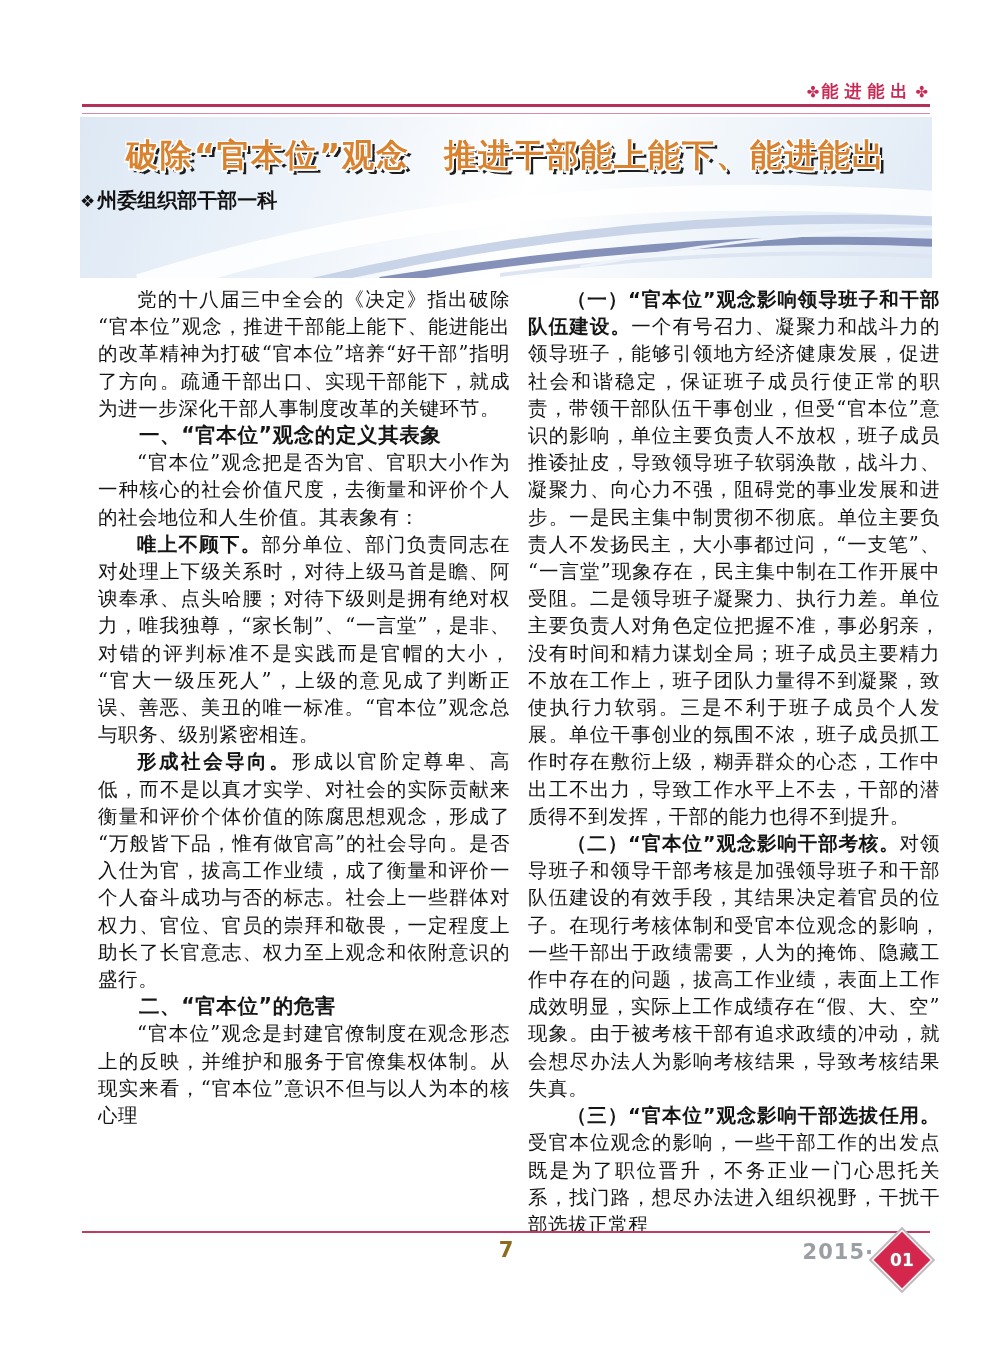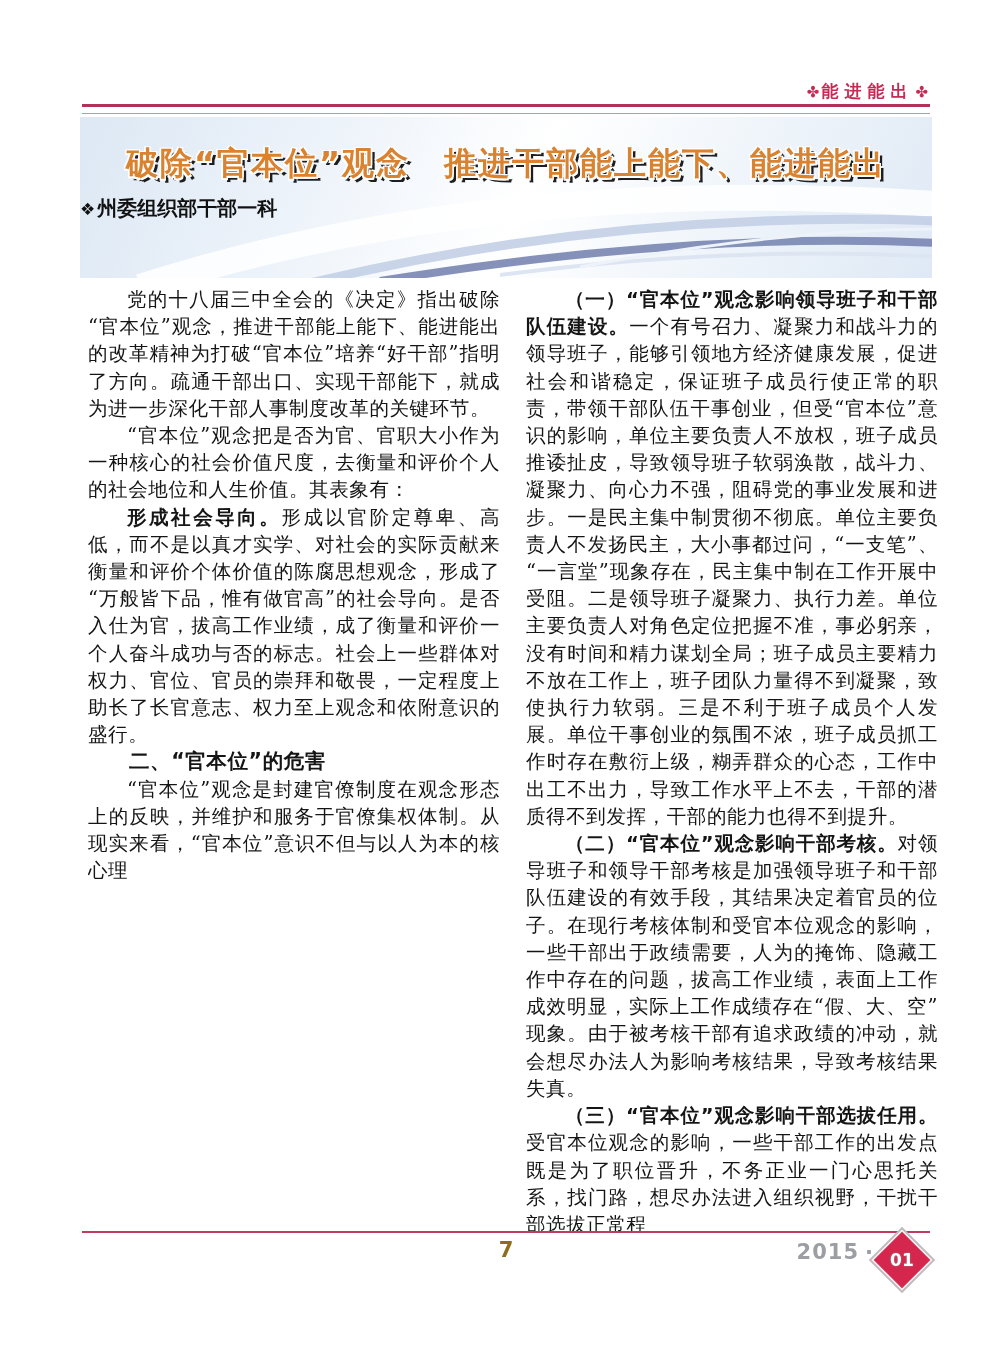--- a/index.html
+++ b/index.html
@@ -20,40 +20,40 @@
     border-top:3px solid #b53058;border-bottom:1px solid #d98aa4;
   }
   
   .banner{
     position:absolute;top:117px;left:80px;width:852px;height:161px;
     background:linear-gradient(115deg,#dde8f4 0%,#edf3fa 28%,#ffffff 52%,#eef4fa 76%,#dfe9f5 100%);
     overflow:hidden;
   }
   .banner svg{position:absolute;left:0;top:0;}
   .title{
-    position:relative;z-index:2;margin:8px;padding-top:16px;
+    position:relative;z-index:2;margin:0;padding-top:16px;
     text-align:center;
     font-family:"DejaVu Sans","Liberation Sans",sans-serif;
     font-weight:bold;font-size:32px;line-height:45px;letter-spacing:2px;
     color:#d9822f;
     text-shadow:
       -1.5px -1.5px 0 #ffffff, 1.5px -1.5px 0 #ffffff,
       -1.5px  1.5px 0 #ffffff, 1.5px  1.5px 0 #ffffff,
        4px 4px 0 #1e1e1e;
   }
   .author{
     position:relative;z-index:2;margin-top:9px;text-align:left;
     font-family:"DejaVu Sans","Liberation Sans",sans-serif;
     font-weight:bold;font-size:20px;color:#111;
   }
   .author .diamond-glyph{font-size:17px;margin-right:2px;}
   
   .columns{
-    position:absolute;top:286px;left:88px;width:850px;height:946px;
-    display:flex;gap:26px;overflow:hidden;
+    position:absolute;top:286px;left:98px;width:850px;height:946px;
+    display:flex;gap:18px;overflow:hidden;
   }
   .col{width:412px;height:100%;overflow:hidden;}
   .col p{
     margin:0;font-size:19.5px;line-height:27.2px;letter-spacing:0.6px;
     text-align:justify;text-indent:2em;
   }
   .col p.no-indent{text-indent:0;}
   .col .lead{font-weight:bold;font-family:"DejaVu Sans","Liberation Sans",sans-serif;}
   .col h2{
     margin:0;font-family:"DejaVu Sans","Liberation Sans",sans-serif;
@@ -67,21 +67,21 @@
   }
   .page-number{
     position:absolute;top:1238px;left:82px;width:848px;text-align:center;
     font-family:"DejaVu Sans","Liberation Sans",sans-serif;
     font-weight:bold;font-size:21px;color:#8d6c1d;
   }
   .issue-block{
     position:absolute;top:1240px;right:118px;
     font-family:"DejaVu Sans","Liberation Sans",sans-serif;
     font-weight:bold;font-size:21px;color:#9b9ea3;letter-spacing:1px;
-    display:flex;align-items:center;gap:6px;
+    display:flex;align-items:center;
   }
   .issue-diamond{
     position:absolute;top:1238px;left:880px;width:40px;height:40px;
     background:#d5274d;transform:rotate(45deg);
     border:2px solid #f0f0f0;box-shadow:0 0 0 1.5px #b9bcc0;
     display:flex;align-items:center;justify-content:center;
   }
   .issue-diamond span{
     transform:rotate(-45deg);
     font-family:"DejaVu Sans","Liberation Sans",sans-serif;
@@ -113,21 +113,23 @@
       <span>破除“官本位”观念　推进干部能上能下、能进能出</span><br>
     </h1>
     <div class="author">
       <span class="diamond-glyph">❖</span><span>州委组织部干部一科</span>
     </div>
   </div>
 
   <div class="columns">
     <div class="col">
       <p>党的十八届三中全会的《决定》指出破除“官本位”观念，推进干部能上能下、能进能出的改革精神为打破“官本位”培养“好干部”指明了方向。疏通干部出口、实现干部能下，就成为进一步深化干部人事制度改革的关键环节。</p>
+      <h2>一、“官本位”观念的定义其表象</h2>
       <p>“官本位”观念把是否为官、官职大小作为一种核心的社会价值尺度，去衡量和评价个人的社会地位和人生价值。其表象有：</p>
+      <p><span class="lead">唯上不顾下。</span><span>部分单位、部门负责同志在对处理上下级关系时，对待上级马首是瞻、阿谀奉承、点头哈腰；对待下级则是拥有绝对权力，唯我独尊，“家长制”、“一言堂”，是非、对错的评判标准不是实践而是官帽的大小，“官大一级压死人”，上级的意见成了判断正误、善恶、美丑的唯一标准。“官本位”观念总与职务、级别紧密相连。</span></p>
       <p><span class="lead">形成社会导向。</span><span>形成以官阶定尊卑、高低，而不是以真才实学、对社会的实际贡献来衡量和评价个体价值的陈腐思想观念，形成了“万般皆下品，惟有做官高”的社会导向。是否入仕为官，拔高工作业绩，成了衡量和评价一个人奋斗成功与否的标志。社会上一些群体对权力、官位、官员的崇拜和敬畏，一定程度上助长了长官意志、权力至上观念和依附意识的盛行。</span></p>
       <h2>二、“官本位”的危害</h2>
       <p>“官本位”观念是封建官僚制度在观念形态上的反映，并维护和服务于官僚集权体制。从现实来看，“官本位”意识不但与以人为本的核心理</p>
     </div>
     <div class="col">
       <p><span class="lead">（一）“官本位”观念影响领导班子和干部队伍建设。</span><span>一个有号召力、凝聚力和战斗力的领导班子，能够引领地方经济健康发展，促进社会和谐稳定，保证班子成员行使正常的职责，带领干部队伍干事创业，但受“官本位”意识的影响，单位主要负责人不放权，班子成员推诿扯皮，导致领导班子软弱涣散，战斗力、凝聚力、向心力不强，阻碍党的事业发展和进步。一是民主集中制贯彻不彻底。单位主要负责人不发扬民主，大小事都过问，“一支笔”、“一言堂”现象存在，民主集中制在工作开展中受阻。二是领导班子凝聚力、执行力差。单位主要负责人对角色定位把握不准，事必躬亲，没有时间和精力谋划全局；班子成员主要精力不放在工作上，班子团队力量得不到凝聚，致使执行力软弱。三是不利于班子成员个人发展。单位干事创业的氛围不浓，班子成员抓工作时存在敷衍上级，糊弄群众的心态，工作中出工不出力，导致工作水平上不去，干部的潜质得不到发挥，干部的能力也得不到提升。</span></p>
       <p><span class="lead">（二）“官本位”观念影响干部考核。</span><span>对领导班子和领导干部考核是加强领导班子和干部队伍建设的有效手段，其结果决定着官员的位子。在现行考核体制和受官本位观念的影响，一些干部出于政绩需要，人为的掩饰、隐藏工作中存在的问题，拔高工作业绩，表面上工作成效明显，实际上工作成绩存在“假、大、空”现象。由于被考核干部有追求政绩的冲动，就会想尽办法人为影响考核结果，导致考核结果失真。</span></p>
       <p><span class="lead">（三）“官本位”观念影响干部选拔任用。</span><span>受官本位观念的影响，一些干部工作的出发点既是为了职位晋升，不务正业一门心思托关系，找门路，想尽办法进入组织视野，干扰干部选拔正常程</span></p>
     </div>
   </div>

